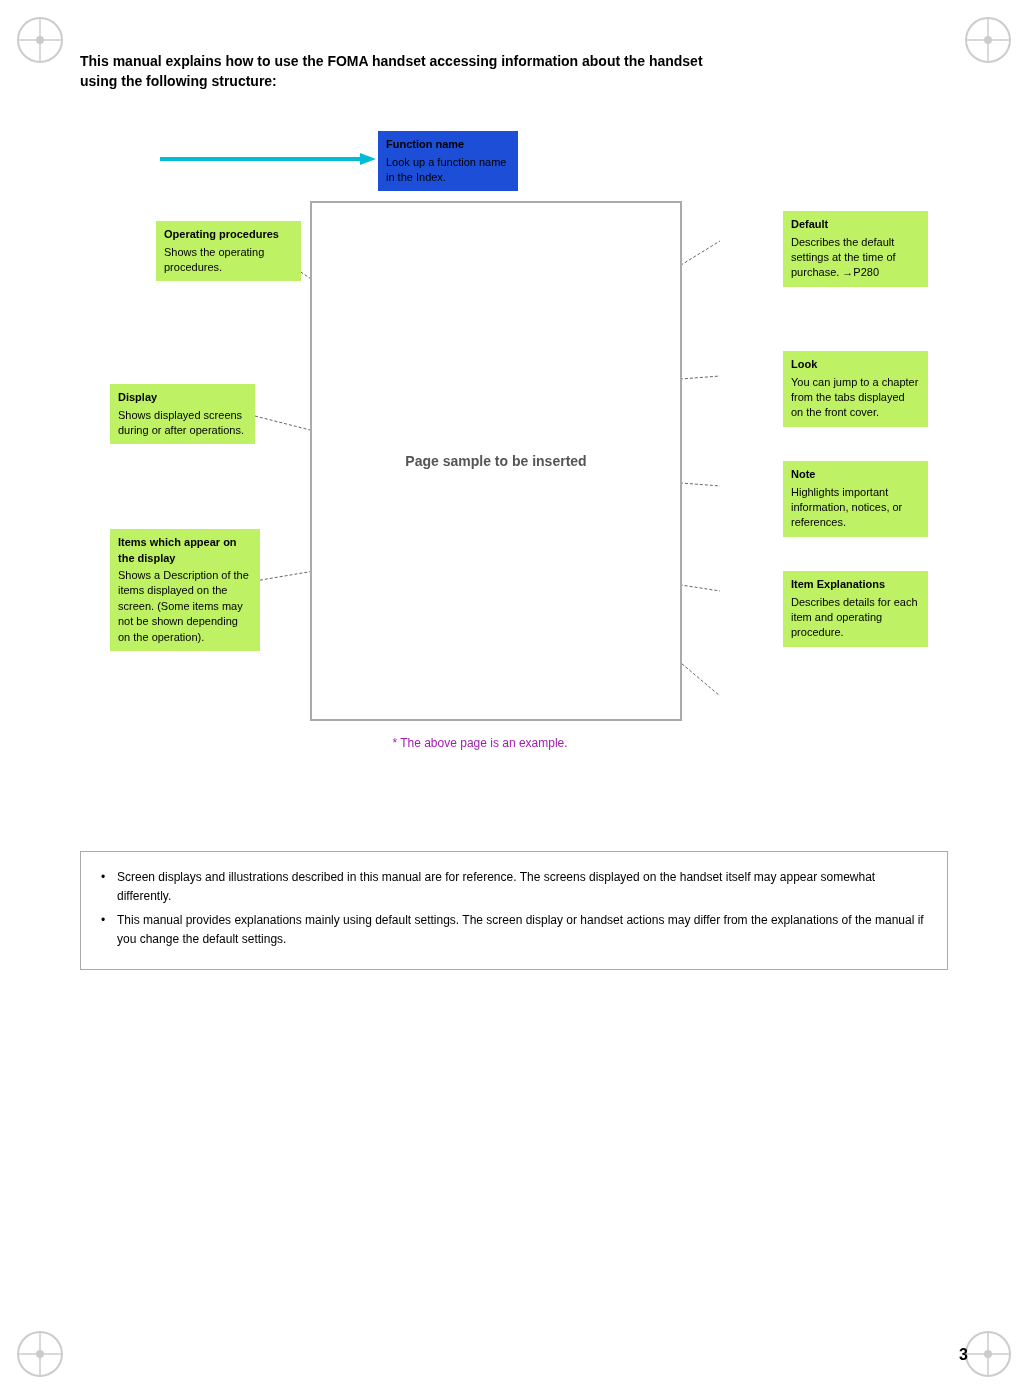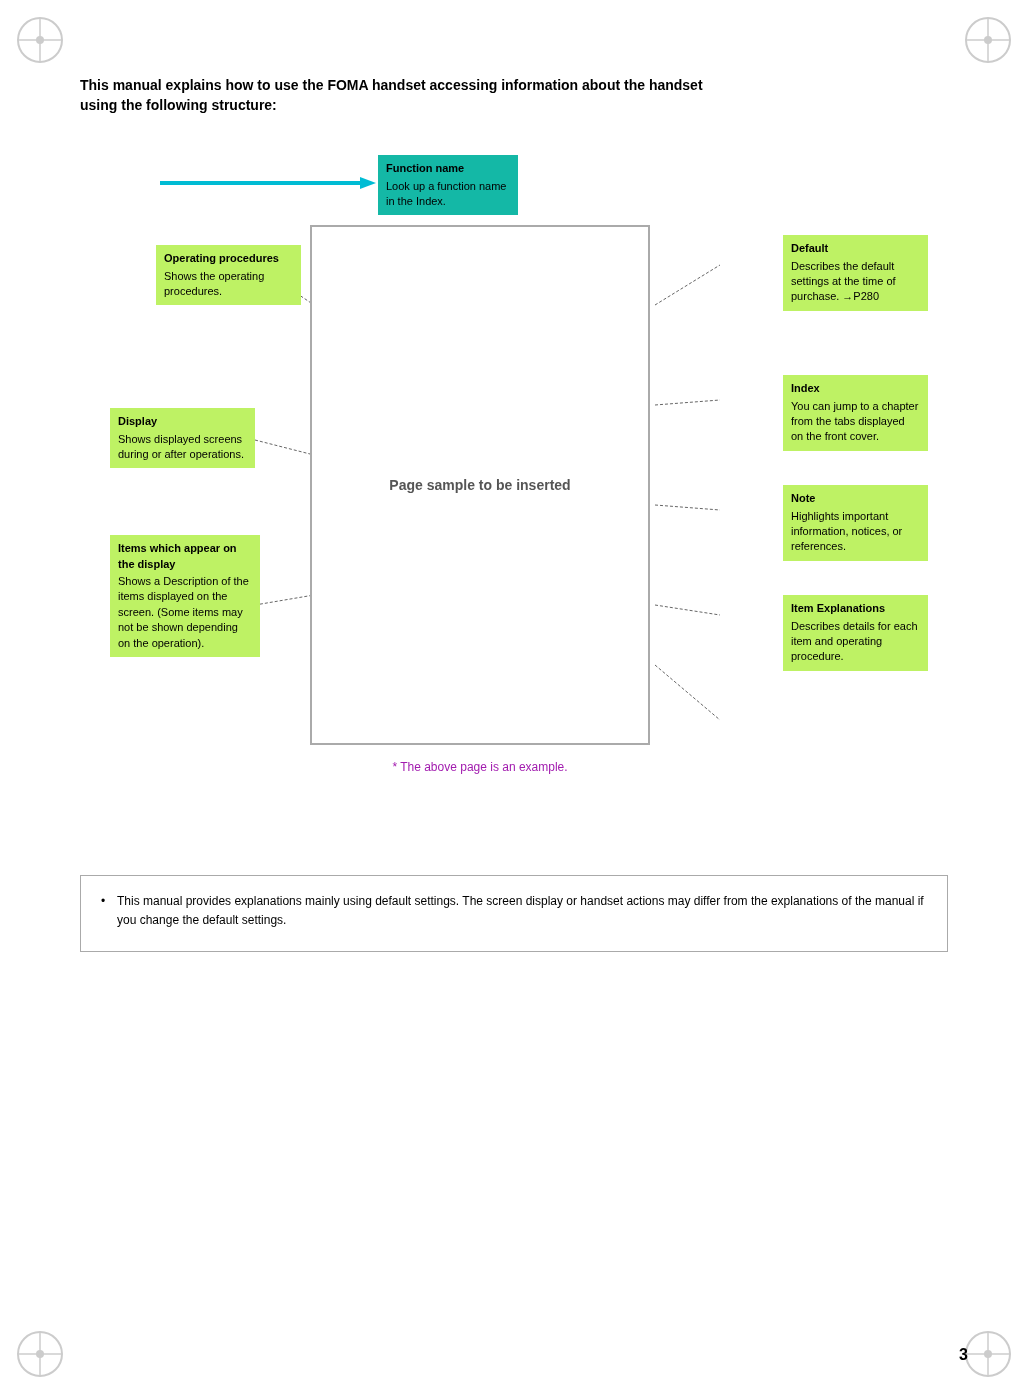--- a/index.html
+++ b/index.html
@@ -10,21 +10,21 @@
       min-height: 1394px;
       position: relative;
       overflow: hidden;
     }
 
     .page-wrapper {
       width: 1028px;
       min-height: 1394px;
       background: #fff;
       position: relative;
-      padding: 76px 80px 60px 80px;
+      padding: 52px 80px 60px 80px;
     }
 
     
     .corner-decoration {
       position: absolute;
       width: 60px;
       height: 60px;
     }
     .corner-tl { top: 10px; left: 10px; }
     .corner-tr { top: 10px; right: 10px; }
@@ -51,21 +51,21 @@
       width: 100%;
       height: 700px;
       margin-top: 20px;
     }
 
     
     .center-page-box {
       position: absolute;
       left: 230px;
       top: 80px;
-      width: 340px;
+      width: 372px;
       height: 520px;
       border: 2px solid #aaa;
       background: #fff;
       display: flex;
       align-items: center;
       justify-content: center;
     }
 
     .center-page-text {
       font-size: 14px;
@@ -86,21 +86,21 @@
       font-weight: bold;
       display: block;
       margin-bottom: 2px;
     }
 
     
     .function-name-box {
       position: absolute;
       left: 280px;
       top: 10px;
-      background: #14b8a6;
+      background: #1d4ed8;
       padding: 6px 8px;
       font-size: 11px;
       line-height: 1.4;
       max-width: 130px;
     }
     .function-name-box .box-title {
       font-weight: bold;
       display: block;
       margin-bottom: 2px;
     }
@@ -261,51 +261,52 @@
     <div class="annotation-box left-box-1" style="position:absolute;left:30px;top:100px;max-width:145px;">
       <span class="box-title">Operating procedures</span>
       <span>Shows the operating procedures.</span>
     </div>
 
     <div class="annotation-box left-box-2" style="position:absolute;left:30px;top:263px;max-width:145px;">
       <span class="box-title">Display</span>
       <span>Shows displayed screens during or after operations.</span>
     </div>
 
-    <div class="annotation-box left-box-3" style="position:absolute;left:30px;top:390px;max-width:150px;">
+    <div class="annotation-box left-box-3" style="position:absolute;left:30px;top:408px;max-width:150px;">
       <span class="box-title">Items which appear on the display</span>
       <span>Shows a Description of the items displayed on the screen. (Some items may not be shown depending on the operation).</span>
     </div>
 
     <div class="annotation-box right-box-1" style="position:absolute;right:20px;top:90px;max-width:145px;">
       <span class="box-title">Default</span>
       <span>Describes the default settings at the time of purchase. →P280</span>
     </div>
 
     <div class="annotation-box right-box-2" style="position:absolute;right:20px;top:230px;max-width:145px;">
-      <span class="box-title">Index</span>
+      <span class="box-title">Look</span>
       <span>You can jump to a chapter from the tabs displayed on the front cover.</span>
     </div>
 
     <div class="annotation-box right-box-3" style="position:absolute;right:20px;top:340px;max-width:145px;">
       <span class="box-title">Note</span>
       <span>Highlights important information, notices, or references.</span>
     </div>
 
     <div class="annotation-box right-box-4" style="position:absolute;right:20px;top:450px;max-width:145px;">
       <span class="box-title">Item Explanations</span>
       <span>Describes details for each item and operating procedure.</span>
     </div>
 
 
     <div class="page-caption">* The above page is an example.</div>
 
   </div>
 
   <div class="bottom-note">
     <ul>
+      <li>Screen displays and illustrations described in this manual are for reference. The screens displayed on the handset itself may appear somewhat differently.</li>
       <li>This manual provides explanations mainly using default settings. The screen display or handset actions may differ from the explanations of the manual if you change the default settings.</li>
     </ul>
   </div>
 
   <div class="page-number">3</div>
 
 </div>
 
 </body></html>

